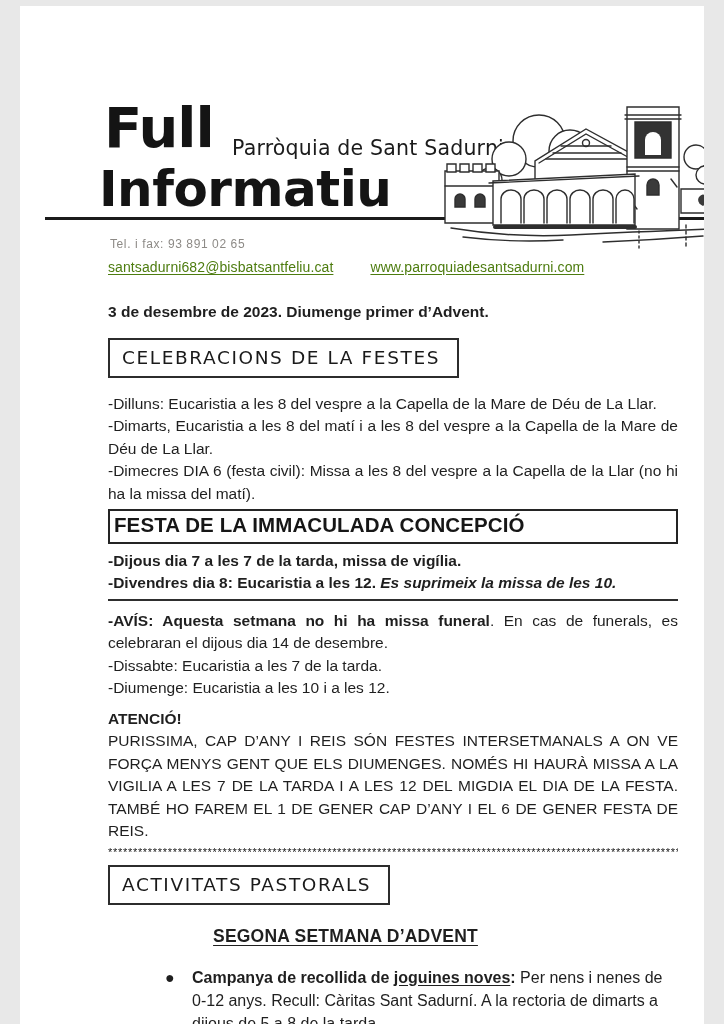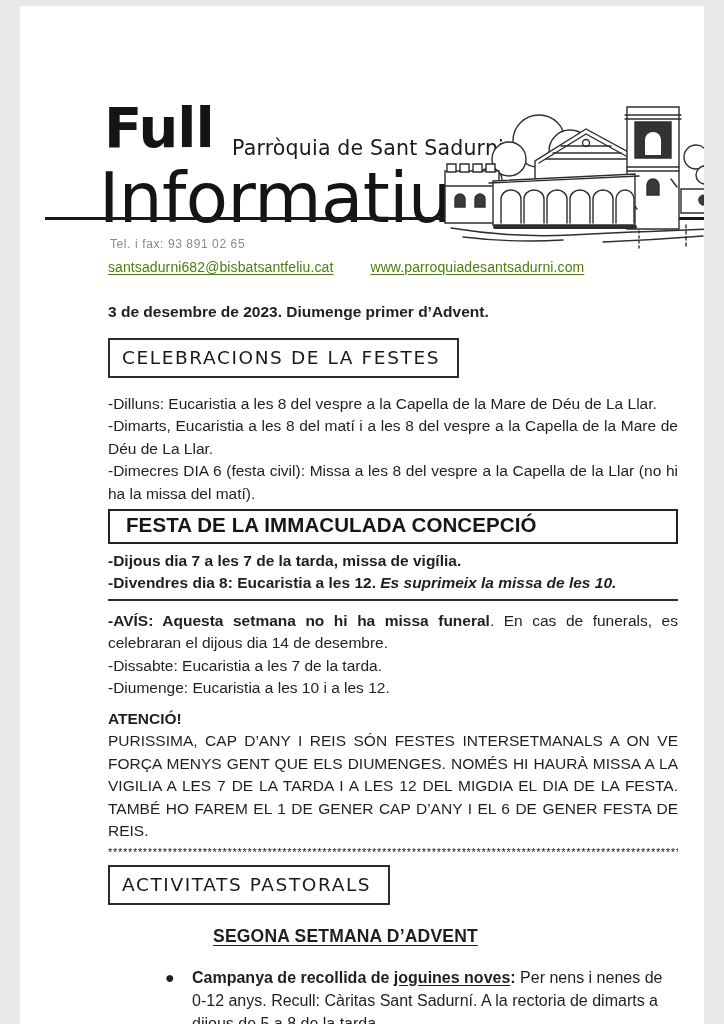--- a/index.html
+++ b/index.html
@@ -14,21 +14,21 @@
     font-family:"DejaVu Sans",sans-serif;font-weight:bold;font-size:56px;
     letter-spacing:-1px;color:#141414;line-height:1;
   }
   .mast-subtitle{
     position:absolute;left:212px;top:130px;
     font-family:"DejaVu Sans",sans-serif;font-size:20.5px;color:#1b1b1b;
     letter-spacing:0.2px;
   }
   .mast-title2{
     position:absolute;left:79px;top:158px;
-    font-family:"DejaVu Sans",sans-serif;font-weight:normal;font-size:69px;
+    font-family:"DejaVu Sans",sans-serif;font-weight:bold;font-size:50px;
     letter-spacing:-0.5px;color:#141414;line-height:1;
   }
   .mast-rule{
     position:absolute;left:25px;top:211px;width:691px;height:3px;background:#1b1b1b;
   }
   .mast-tel{
     position:absolute;left:90px;top:231px;
     font-size:12px;color:#8d8a86;letter-spacing:0.6px;
   }
   .church{position:absolute;left:423px;top:95px;width:277px;height:152px;}
@@ -48,21 +48,21 @@
     font-family:"DejaVu Sans",sans-serif;font-size:18.5px;letter-spacing:1.6px;
     padding:7px 17px 8px 12px;color:#1a1a1a;
   }
   .box-celebracions{margin-top:17px;}
   .box-activitats{margin-top:7px;}
 
   .para{font-size:15.5px;line-height:22.4px;text-align:justify;margin:0;}
   .celebracions-list{margin-top:15px;}
 
   .festa-box{
-    border:2px solid #242424;margin-top:4px;padding:2px 10px 5px 16px;
+    border:2px solid #242424;margin-top:4px;padding:2px 10px 5px 4px;
     font-weight:bold;font-size:20.5px;letter-spacing:0.1px;color:#161616;
   }
   .bold-line{font-weight:bold;font-size:15.5px;line-height:22.4px;}
   .festa-lines{margin-top:6px;}
   .italic{font-style:italic;}
 
   .rule2{border:none;border-top:2px solid #2e2e2e;margin:4px 0 0 0;}
 
   .avis-para{margin-top:9px;}
   .atencio-heading{margin-top:9px;font-weight:bold;font-size:15.5px;line-height:22px;}

